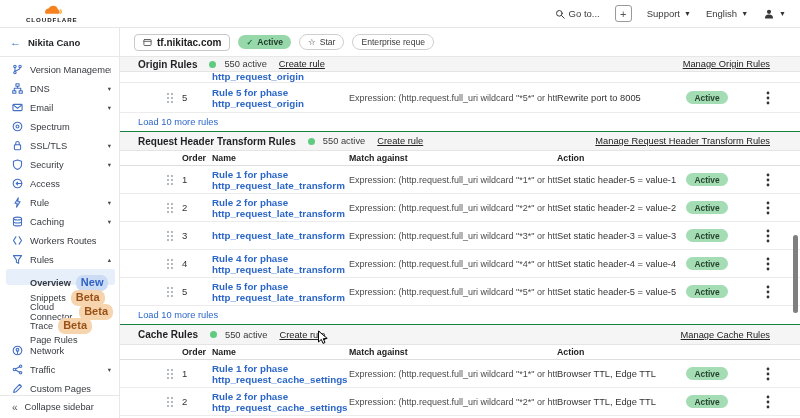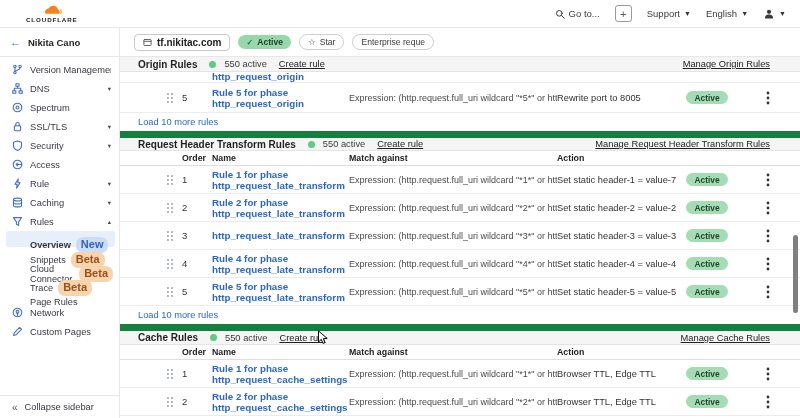--- a/index.html
+++ b/index.html
@@ -45,21 +45,21 @@
   .zone-header { height:29px; flex:none; display:flex; align-items:center; gap:8px; padding:0 14px; border-bottom:1px solid #e7e7e7; background:#fff; }
   .domain-box { display:flex; align-items:center; gap:5px; border:1px solid #c9c9c9; border-radius:4px; padding:2px 8px; font-size:10px; font-weight:bold; color:#222; }
   .domain-ic { width:9px; height:9px; color:#555; display:flex; }
   .zpill { display:flex; align-items:center; gap:4px; border-radius:10px; padding:2px 8px; font-size:8.6px; }
   .zpill-active { background:#96d8a9; color:#1d3b28; font-weight:bold; }
   .zpill-active .chk { color:#1a6b38; font-size:8px; }
   .zpill-outline { border:1px solid #cfcfcf; color:#3a3a3a; }
 
   
   .content { flex:1; overflow:hidden; background:#fff; display:flex; flex-direction:column; }
-  .section-bar { flex:none; background:#f5f5f5; border-top:7px solid #15803d; border-bottom:1px solid #e4e4e4; display:flex; align-items:center; gap:8px; padding:0 30px 0 18px; }
+  .section-bar { flex:none; background:#f5f5f5; border-top:1px solid #15803d; border-bottom:1px solid #e4e4e4; display:flex; align-items:center; gap:8px; padding:0 30px 0 18px; }
   .section-bar.h15 { height:15px; border-top:none; }
   .section-bar.h20 { height:20px; }
   .section-bar.h21 { height:21px; }
   .section-title { font-size:10px; font-weight:bold; color:#1f2023; }
   .dot { width:7px; height:7px; border-radius:50%; background:#5fcb81; flex:none; margin-left:4px; }
   .count { font-size:9.3px; color:#3a3a3a; }
   .create-link { font-size:9.3px; color:#222; text-decoration:underline; margin-left:4px; cursor:pointer; }
   .manage-link { margin-left:auto; font-size:9.3px; color:#222; text-decoration:underline; cursor:pointer; white-space:nowrap; }
 
   .grid { display:grid; grid-template-columns:16px 30px 137px 208px 125px 50px 1fr; align-items:center; padding:0 30px 0 46px; }
@@ -235,20 +235,29 @@
               <svg class="ic">
                 <use href="#i-dns"></use>
               </svg>
             </span>
             <span class="nav-label">DNS</span>
             <span class="nav-caret">▾</span>
           </div>
         <div class="nav-item">
             <span class="nav-ic">
               <svg class="ic">
+                <use href="#i-email"></use>
+              </svg>
+            </span>
+            <span class="nav-label">Email</span>
+            <span class="nav-caret">▾</span>
+          </div>
+        <div class="nav-item">
+            <span class="nav-ic">
+              <svg class="ic">
                 <use href="#i-spectrum"></use>
               </svg>
             </span>
             <span class="nav-label">Spectrum</span>
           </div>
         <div class="nav-item">
             <span class="nav-ic">
               <svg class="ic">
                 <use href="#i-lock"></use>
               </svg>
@@ -283,20 +292,28 @@
             <span class="nav-caret">▾</span>
           </div>
         <div class="nav-item">
             <span class="nav-ic">
               <svg class="ic">
                 <use href="#i-db"></use>
               </svg>
             </span>
             <span class="nav-label">Caching</span>
             <span class="nav-caret">▾</span>
+          </div>
+        <div class="nav-item">
+            <span class="nav-ic">
+              <svg class="ic">
+                <use href="#i-workers"></use>
+              </svg>
+            </span>
+            <span class="nav-label">Workers Routes</span>
           </div>
         <div class="nav-item">
             <span class="nav-ic">
               <svg class="ic">
                 <use href="#i-funnel"></use>
               </svg>
             </span>
             <span class="nav-label">Rules</span>
             <span class="nav-caret">▴</span>
           </div>
@@ -321,20 +338,29 @@
             <span>Page Rules</span>
           </div>
 
         <div class="nav-item">
             <span class="nav-ic">
               <svg class="ic">
                 <use href="#i-globe"></use>
               </svg>
             </span>
             <span class="nav-label">Network</span>
+          </div>
+        <div class="nav-item">
+            <span class="nav-ic">
+              <svg class="ic">
+                <use href="#i-traffic"></use>
+              </svg>
+            </span>
+            <span class="nav-label">Traffic</span>
+            <span class="nav-caret">▾</span>
           </div>
         <div class="nav-item">
             <span class="nav-ic">
               <svg class="ic">
                 <use href="#i-pen"></use>
               </svg>
             </span>
             <span class="nav-label">Custom Pages</span>
           </div>
       </div>
@@ -425,21 +451,21 @@
               <svg width="8" height="12">
                 <use href="#i-drag"></use>
               </svg>
             </span>
           <span class="order">1</span>
           <a class="rule-name">
               <span>Rule 1 for phase</span>
               <span>http_request_late_transform</span>
             </a>
           <span class="match">Expression: (http.request.full_uri wildcard "*1*" or http.reques...</span>
-          <span class="action">Set static header-1 = value-7</span>
+          <span class="action">Set static header-5 = value-1</span>
           <span class="badge-active">Active</span>
           <span class="kebab">
               <svg width="4" height="14">
                 <use href="#i-kebab"></use>
               </svg>
             </span>
         </div>
         <div class="row grid">
           <span class="drag">
               <svg width="8" height="12">

